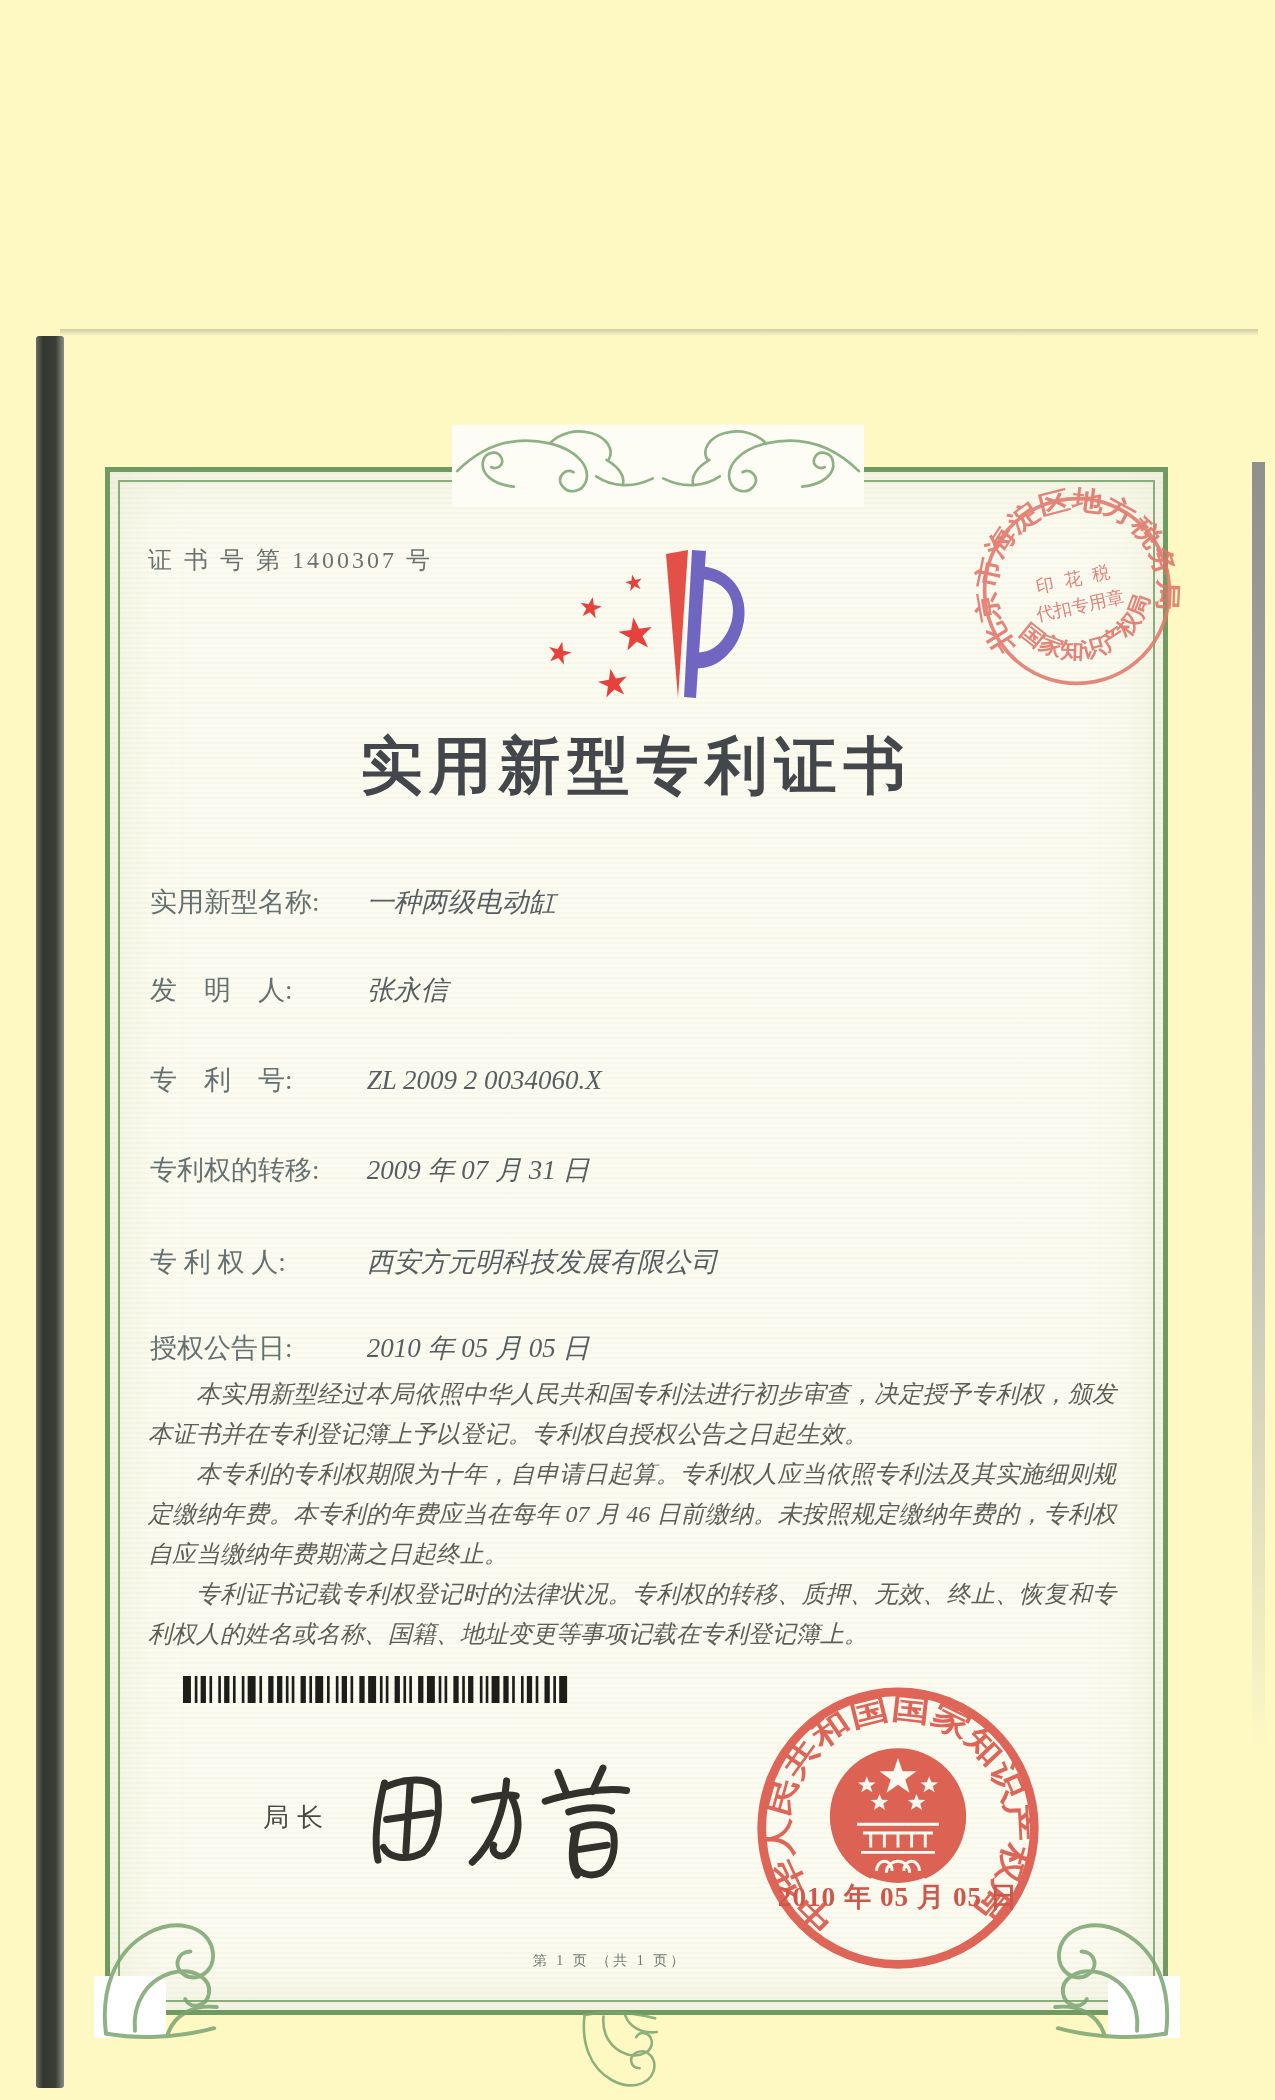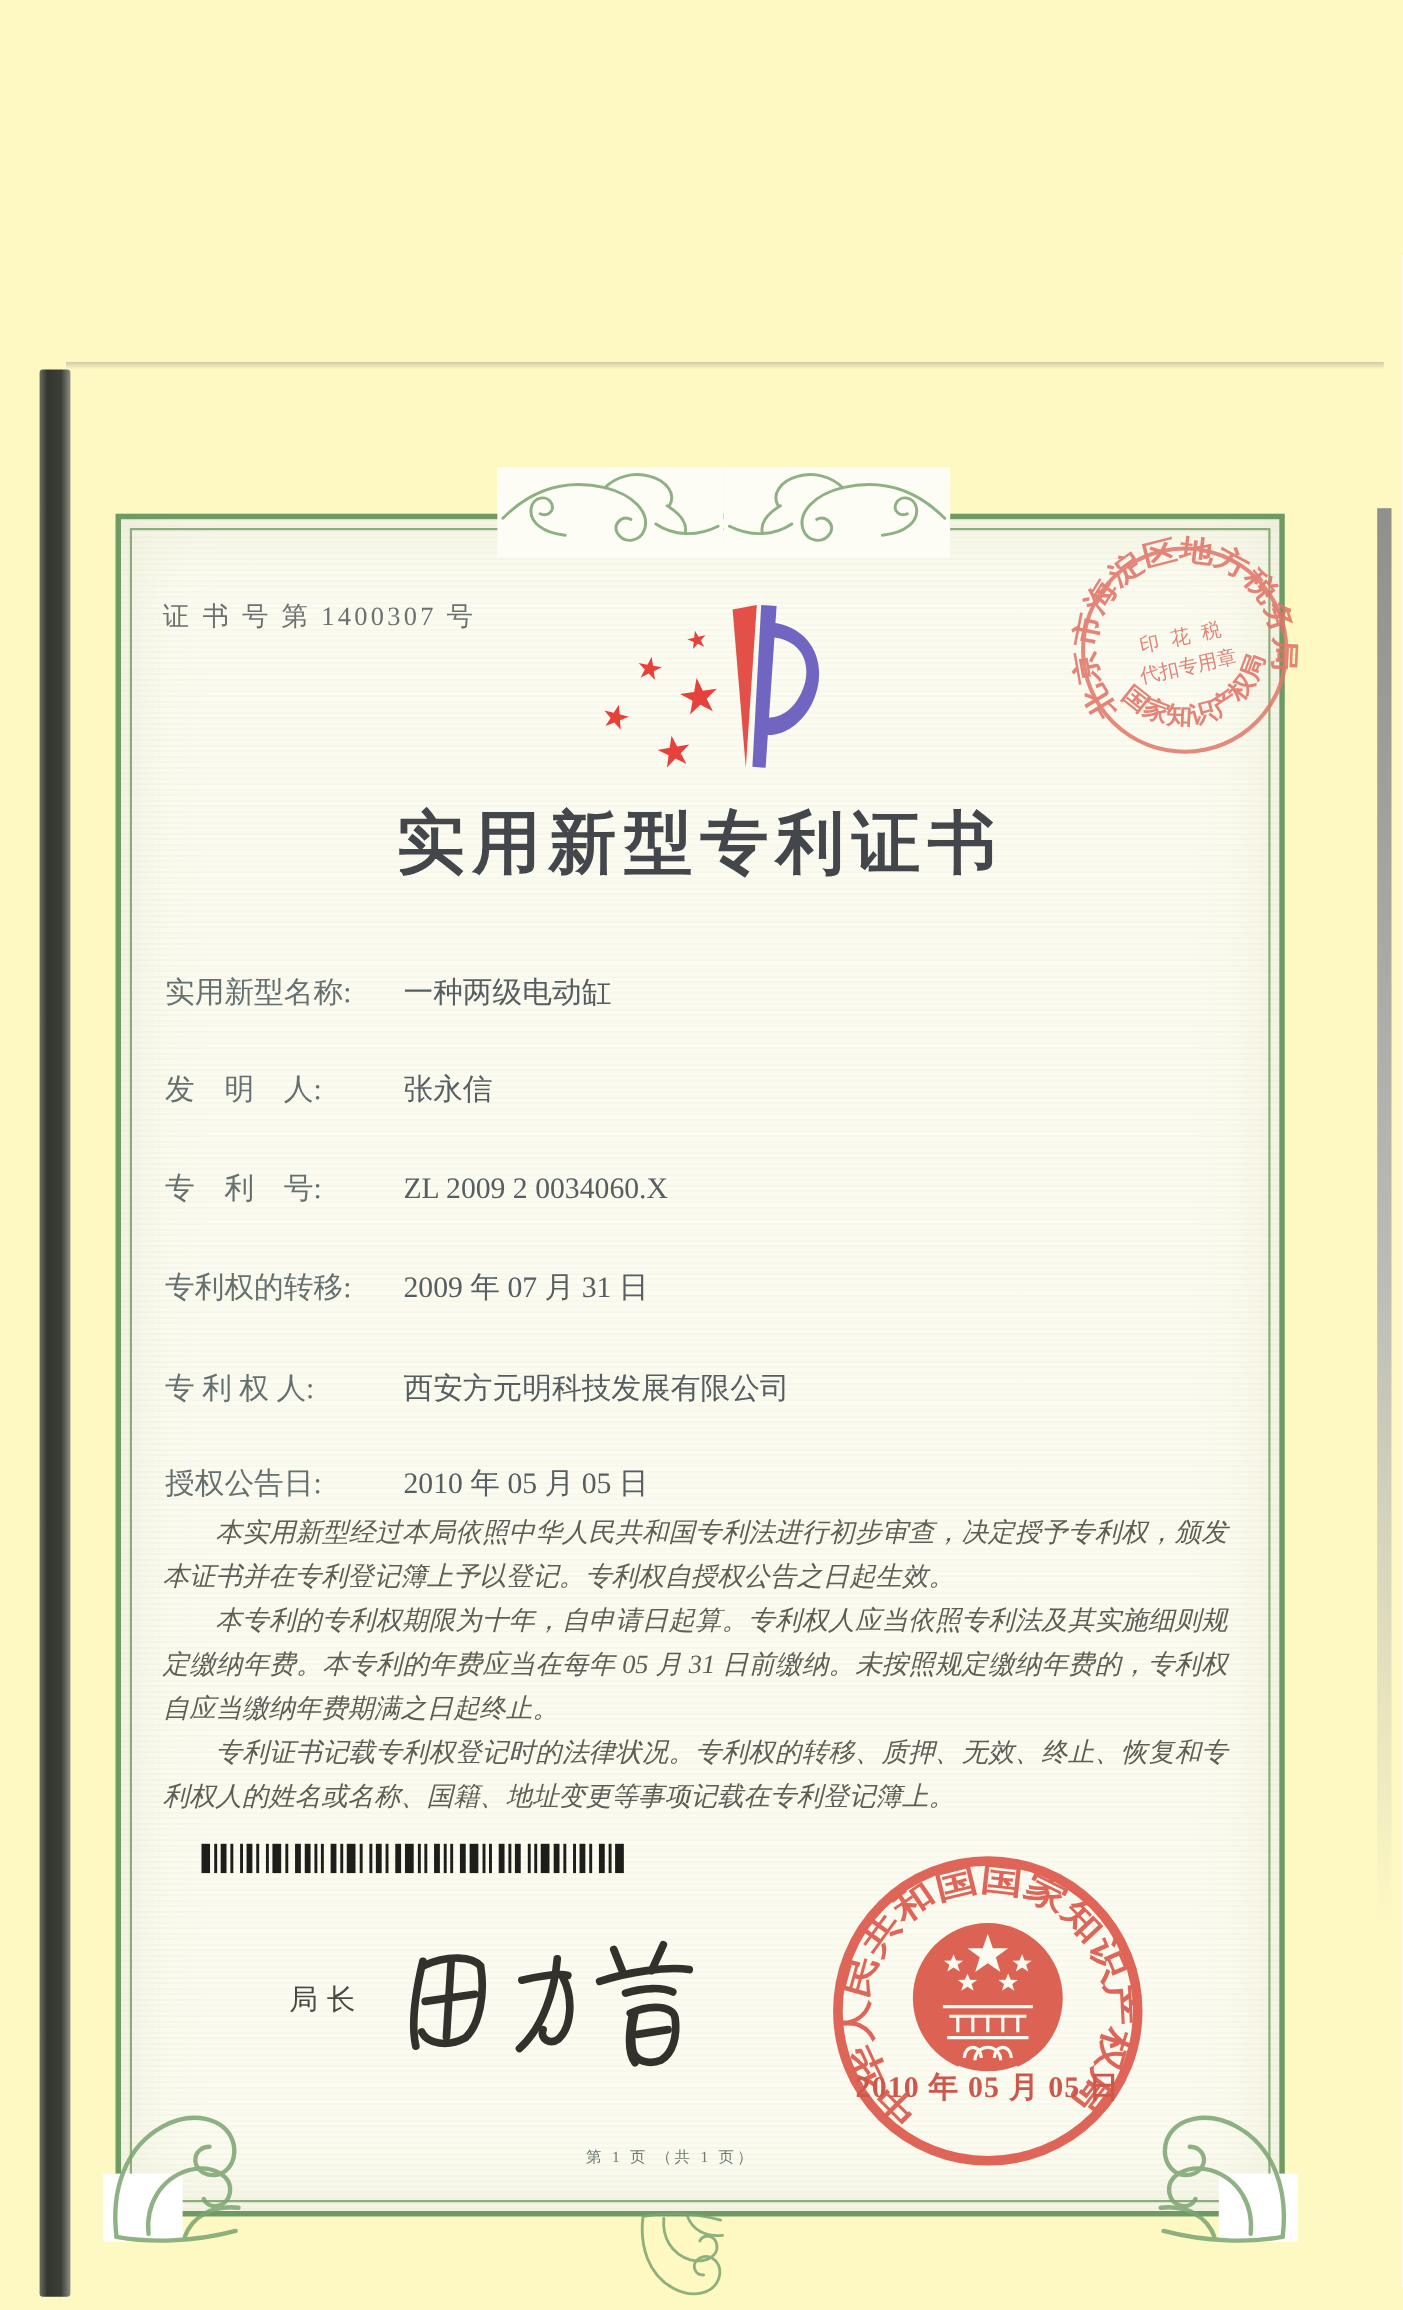--- a/index.html
+++ b/index.html
@@ -19,21 +19,21 @@
   .cert::before{content:"";position:absolute;inset:0;pointer-events:none;
     background:repeating-linear-gradient(180deg,rgba(175,188,135,.06) 0 2px,rgba(255,255,255,0) 2px 5px);}
   .cert-inner{position:absolute;inset:8px;border:2px solid #8dac7c;pointer-events:none;}
   .corner-patch{position:absolute;width:72px;height:62px;background:#ffffff;}
   
   .cert-no{position:absolute;left:148px;top:544px;font-size:24px;color:#6b716e;letter-spacing:3px;}
   .title{position:absolute;left:105px;top:706px;width:1063px;text-align:center;
     font-size:62px;font-weight:600;color:#43474b;letter-spacing:7px;margin-top:18px;}
   .row{position:absolute;left:150px;font-size:27px;color:#59626a;white-space:nowrap;}
   .row .lab{display:inline-block;min-width:210px;color:#657170;}
-  .row .val{color:#565e62;}
+  .row .val{color:#565e62;font-style:italic;}
   .r1{top:884px}.r2{top:972px}.r3{top:1062px}.r4{top:1152px}.r5{top:1244px}.r6{top:1330px}
   .body-text{position:absolute;left:148px;top:1374px;width:968px;font-size:24px;line-height:40px;
     color:#5e5e56;text-align:justify;font-style:italic;}
   .body-text p{margin:0;text-indent:2em;}
   
   .barcode{position:absolute;left:183px;top:1676px;width:385px;height:27px;}
   
   .sig-title{position:absolute;left:263px;top:1800px;font-size:26px;color:#4a4a45;letter-spacing:8px;
     font-family:"Liberation Sans","DejaVu Sans",sans-serif;}
   .sig-svg{position:absolute;left:348px;top:1748px;width:300px;height:145px;}
@@ -162,21 +162,21 @@
     <span class="lab">专 利 权 人:</span>
     <span class="val">西安方元明科技发展有限公司</span>
   </div>
   <div class="row r6">
     <span class="lab">授权公告日:</span>
     <span class="val">2010 年 05 月 05 日</span>
   </div>
 
   <div class="body-text">
     <p>本实用新型经过本局依照中华人民共和国专利法进行初步审查，决定授予专利权，颁发本证书并在专利登记簿上予以登记。专利权自授权公告之日起生效。</p>
-    <p>本专利的专利权期限为十年，自申请日起算。专利权人应当依照专利法及其实施细则规定缴纳年费。本专利的年费应当在每年 05 月 31 日前缴纳。未按照规定缴纳年费的，专利权自应当缴纳年费期满之日起终止。</p>
+    <p>本专利的专利权期限为十年，自申请日起算。专利权人应当依照专利法及其实施细则规定缴纳年费。本专利的年费应当在每年 07 月 46 日前缴纳。未按照规定缴纳年费的，专利权自应当缴纳年费期满之日起终止。</p>
     <p>专利证书记载专利权登记时的法律状况。专利权的转移、质押、无效、终止、恢复和专利权人的姓名或名称、国籍、地址变更等事项记载在专利登记簿上。</p>
   </div>
 
   <div class="barcode">
     <svg width="385" height="27" viewBox="0 0 385 27">
         <rect x="0.00" y="0" width="7.94" height="27" fill="#1d1d1a"></rect>
         <rect x="11.76" y="0" width="2.65" height="27" fill="#1d1d1a"></rect>
         <rect x="17.63" y="0" width="5.29" height="27" fill="#1d1d1a"></rect>
         <rect x="26.45" y="0" width="2.65" height="27" fill="#1d1d1a"></rect>
         <rect x="35.27" y="0" width="2.65" height="27" fill="#1d1d1a"></rect>

